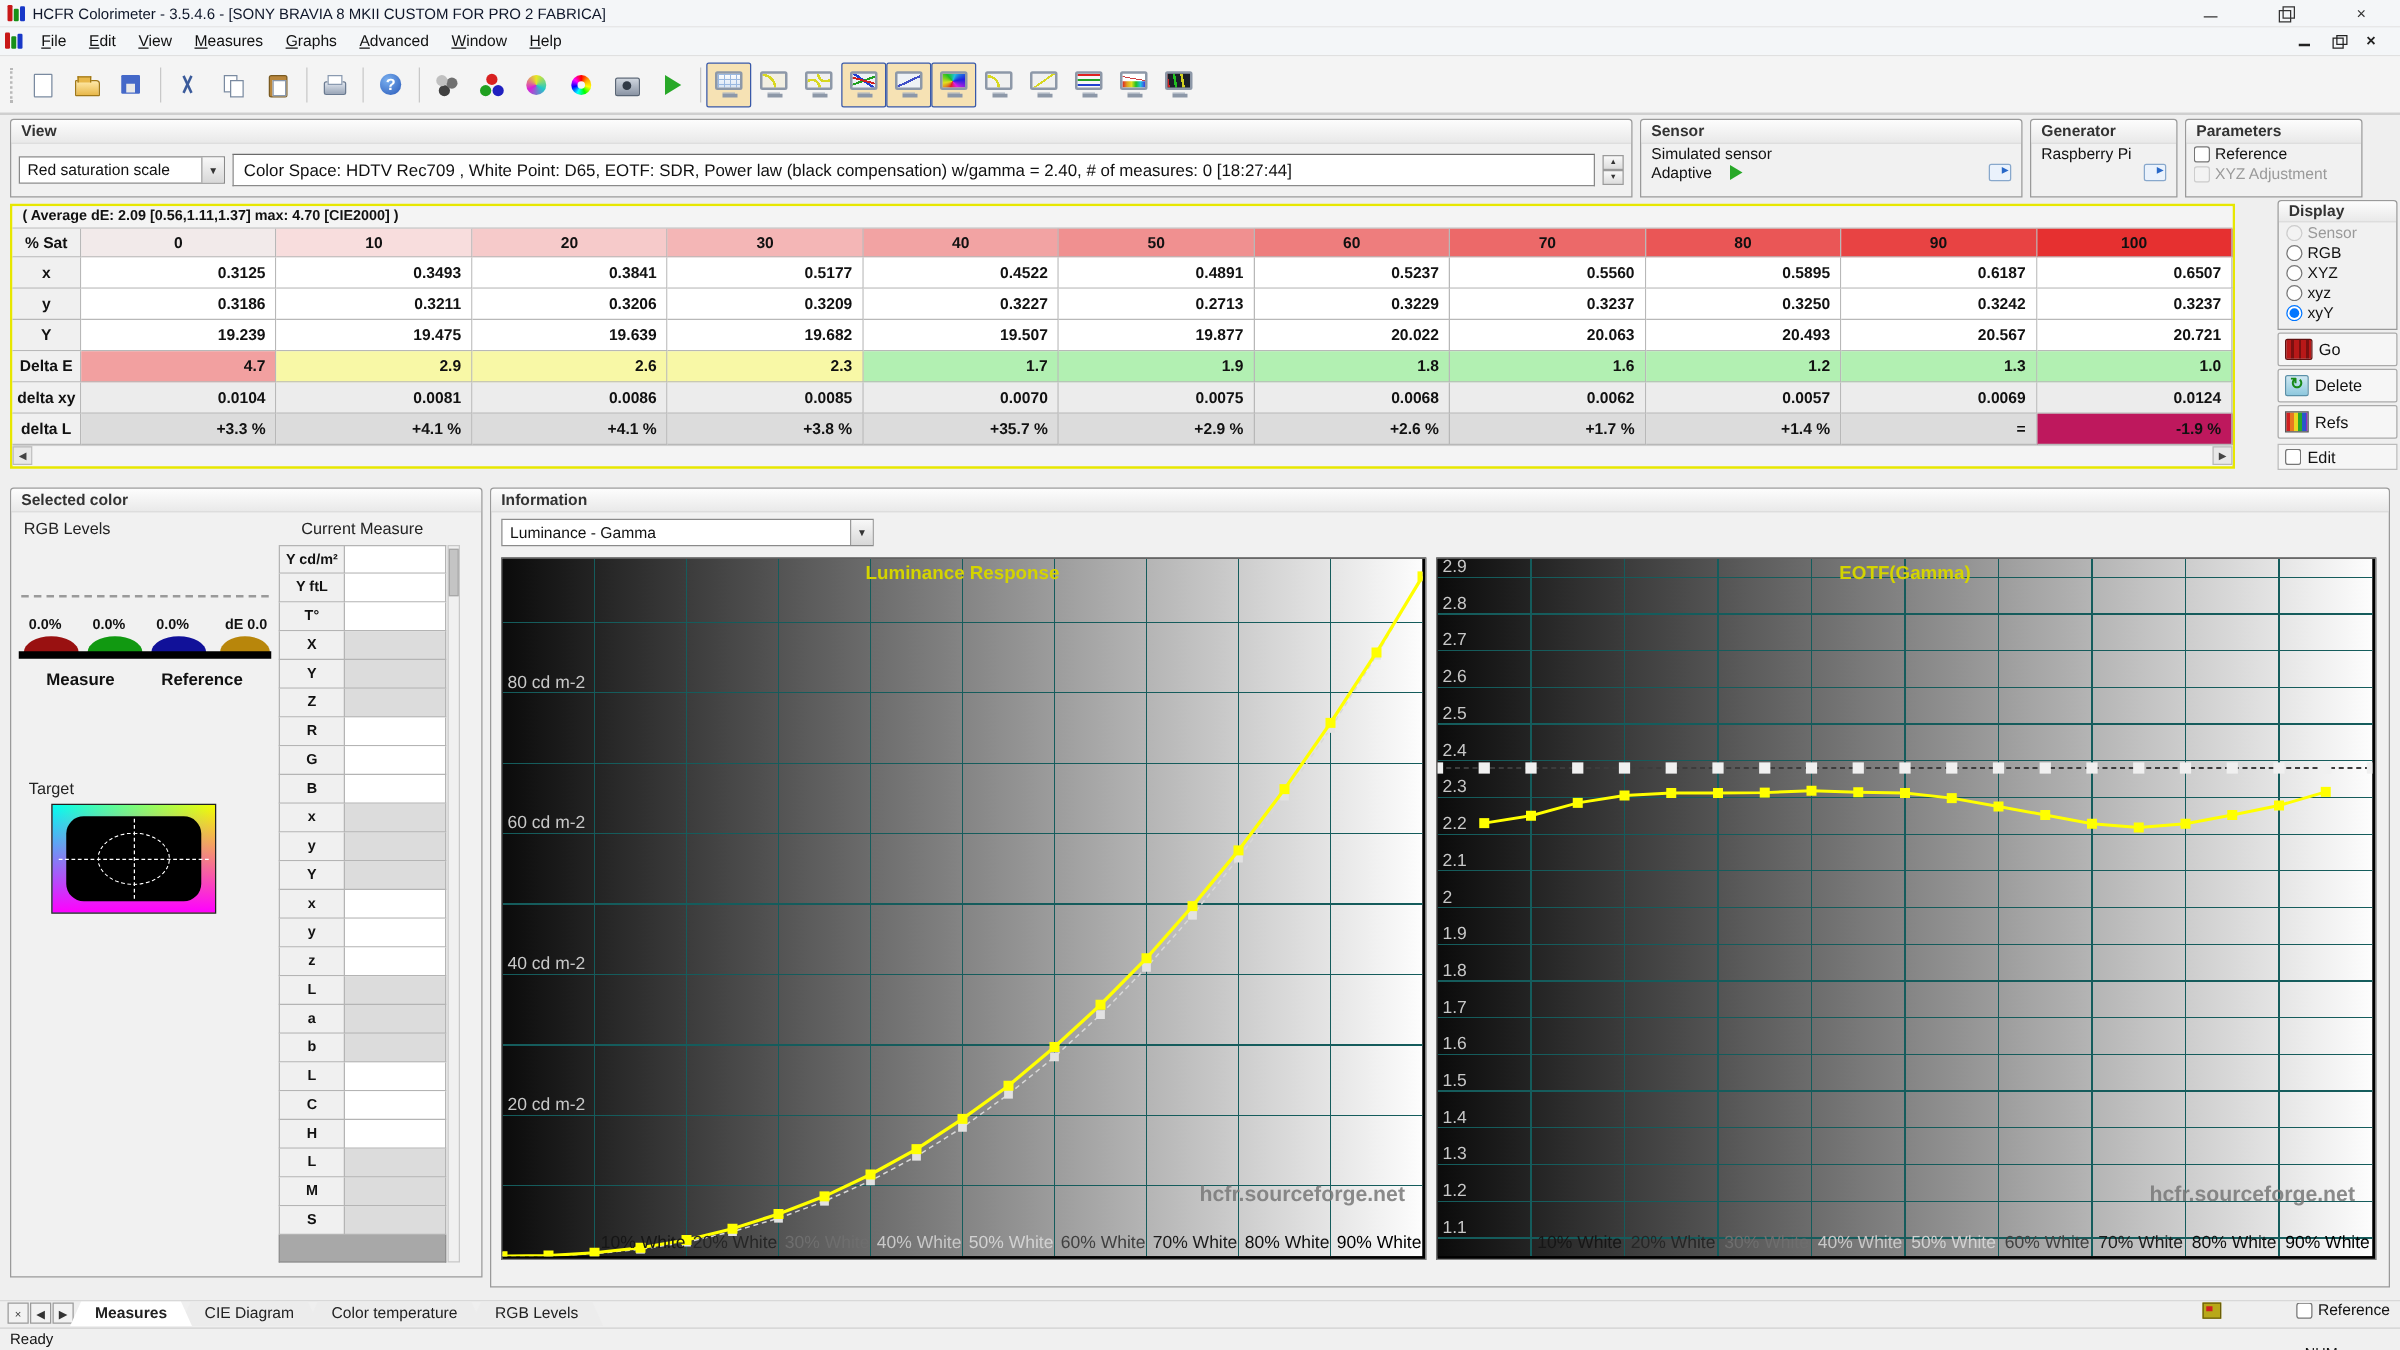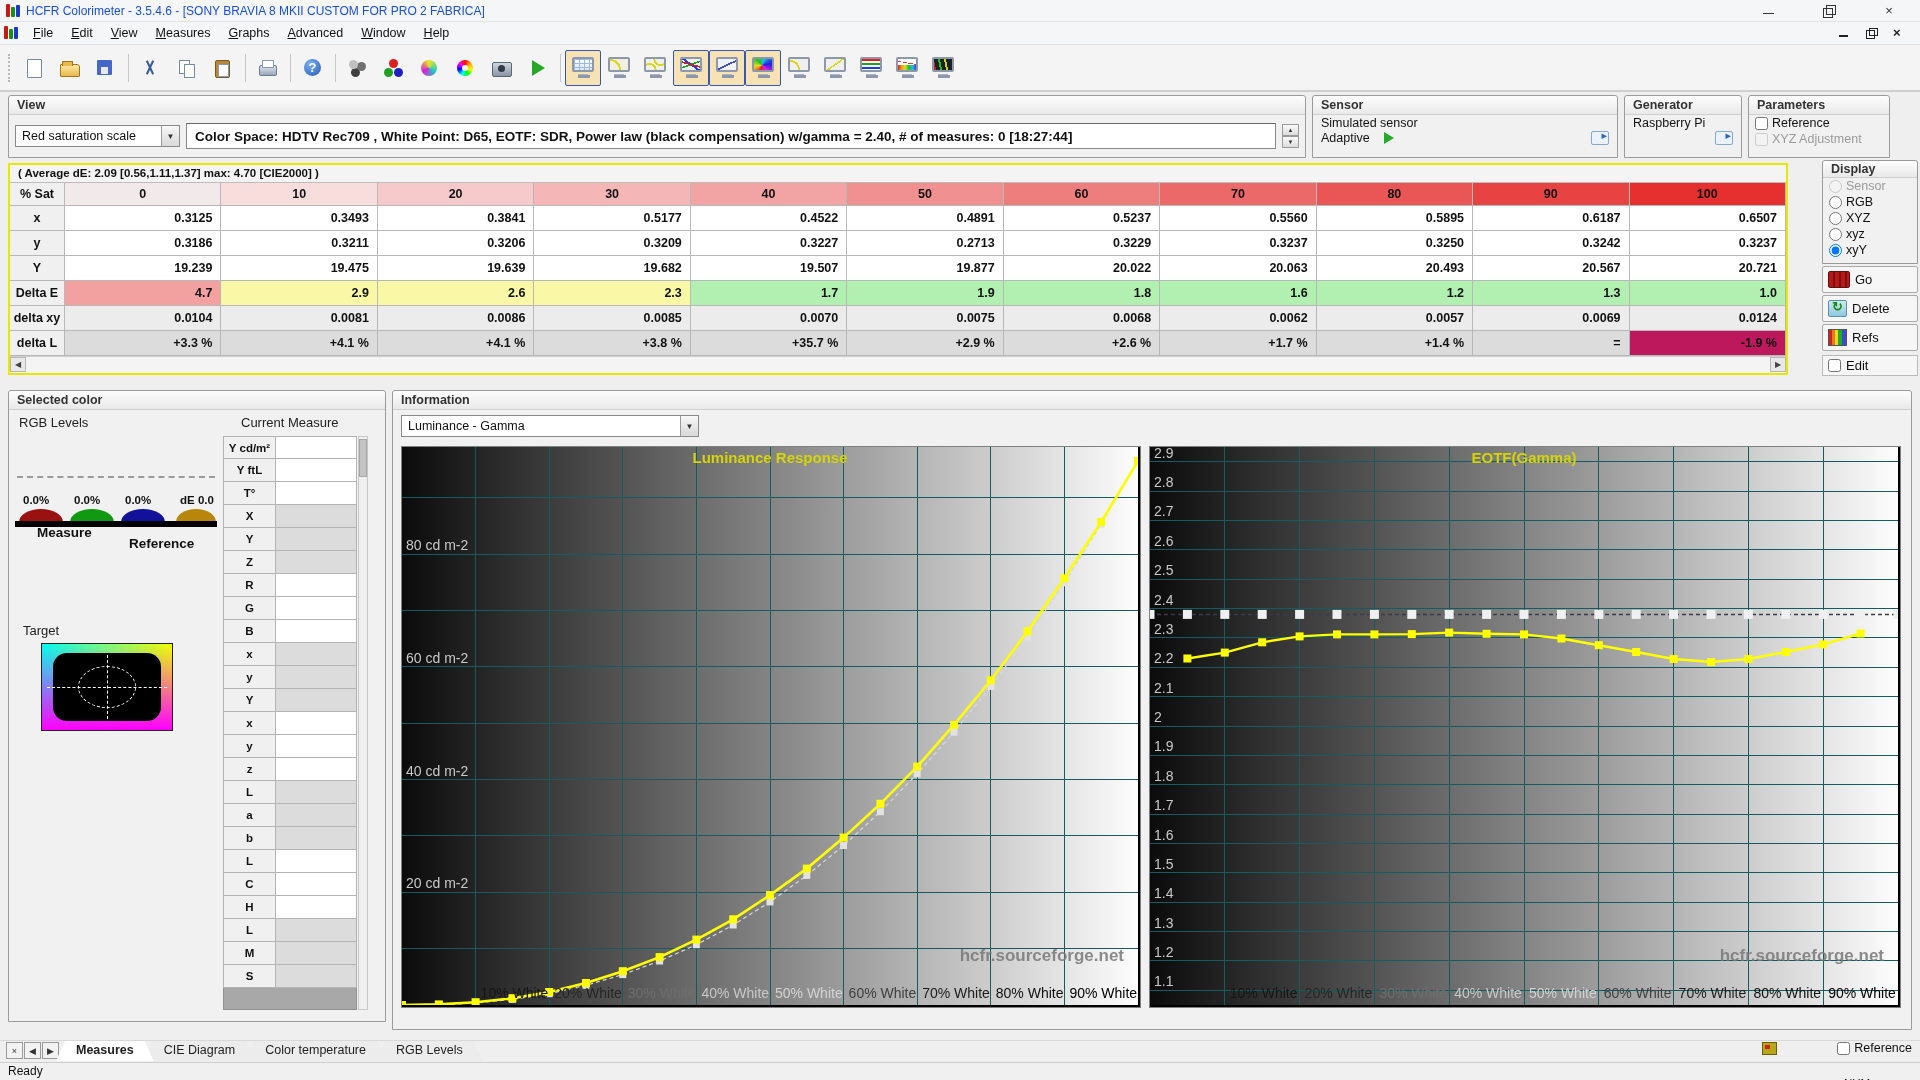--- a/index.html
+++ b/index.html
@@ -4,21 +4,21 @@
 <style>
   *{box-sizing:border-box;margin:0;padding:0;font-family:"Liberation Sans",sans-serif}
   html,body{width:1920px;height:1080px;overflow:hidden;background:#efefef;font-size:12px;color:#111}
   
   .titlebar{position:absolute;left:0;top:0;width:1920px;height:22px;background:#f4f6f8;display:flex;align-items:center;padding:0 6px;border-bottom:1px solid #e2e2e2}
   .app-icon{display:inline-flex;align-items:flex-end;gap:1px;height:13px;margin-right:6px}
   .app-icon i{display:block;width:4px;border-radius:1px}
   .app-icon .b1{height:13px;background:#c81818}
   .app-icon .b2{height:10px;background:#189018}
   .app-icon .b3{height:12px;background:#1838c8}
-  .title-text{font-size:12px;color:#1d4ed8}
+  .title-text{font-size:12px;color:#0f172a}
   .win-btns{margin-left:auto;display:flex;align-items:center;gap:46px;padding-right:18px}
   .wb{width:14px;height:12px;position:relative;cursor:pointer}
   .wb-min::before{content:"";position:absolute;left:1px;top:8px;width:11px;height:1px;background:#333}
   .wb-restore::before{content:"";position:absolute;left:1px;top:3px;width:8px;height:8px;border:1px solid #333;background:#f4f6f8}
   .wb-restore::after{content:"";position:absolute;left:4px;top:0;width:8px;height:8px;border:1px solid #333}
   .wb-close{font-size:13px;line-height:12px;color:#333;text-align:center}
   .menubar{position:absolute;left:0;top:22px;width:1920px;height:23px;background:#f4f6f8;display:flex;align-items:center;padding:0 4px;border-bottom:1px solid #e0e0e0}
   .menu-item{padding:3px 9px;font-size:12.5px;cursor:default}
   .menu-item::first-letter{text-decoration:underline}
   .mdi-btns{margin-left:auto;display:flex;align-items:center;gap:16px;padding-right:12px}
@@ -287,21 +287,21 @@
     </span>
   </div>
 
 <div class="panel" style="left:8px;top:95px;width:1298px;height:63px">
   <div class="caption">View</div>
   <div style="display:flex;align-items:center;gap:6px;padding:8px 6px">
     <span class="combo" style="width:165px">
       <span class="cval">Red saturation scale</span>
       <span class="dd-btn">▼</span>
     </span>
-    <span class="sunken" style="flex:1;height:26px;display:flex;align-items:center;padding:0 8px;font-weight:bold;font-size:13.5px;white-space:nowrap;overflow:hidden">Color Space: HDTV Rec709 , White Point: D65, EOTF:  SDR, Power law (black compensation) w/gamma = 2.40, # of measures: 0 [18:27:44]</span>
+    <span class="sunken" style="flex:1;height:26px;display:flex;align-items:center;padding:0 8px;font-weight:normal;font-size:13.5px;white-space:nowrap;overflow:hidden">Color Space: HDTV Rec709 , White Point: D65, EOTF:  SDR, Power law (black compensation) w/gamma = 2.40, # of measures: 0 [18:27:44]</span>
     <span class="spin">
       <span>▲</span>
       <span>▼</span>
     </span>
   </div>
 </div>
 
 <div class="panel" style="left:1312px;top:95px;width:306px;height:63px">
   <div class="caption">Sensor</div>
   <div style="padding:1px 8px;font-size:12.5px">Simulated sensor</div>
@@ -480,21 +480,21 @@
       <span class="mound-label" style="left:14px;top:103px">0.0%</span>
      <span class="mound" style="left:10px;top:118px;width:44px;background:#991111"></span>
       <span class="mound-label" style="left:65px;top:103px">0.0%</span>
      <span class="mound" style="left:61px;top:118px;width:44px;background:#119911"></span>
       <span class="mound-label" style="left:116px;top:103px">0.0%</span>
      <span class="mound" style="left:112px;top:118px;width:44px;background:#111199"></span>
       <span class="mound-label" style="left:171px;top:103px">dE 0.0</span>
      <span class="mound" style="left:167px;top:118px;width:40px;background:#b8860b"></span>
     </div>
   <div class="base-bar" style="left:6px;top:130px;width:202px"></div>
-  <span class="mr-label" style="left:28px;top:134px">Measure</span>
+  <span class="mr-label" style="left:28px;top:145px">Measure</span>
   <span class="mr-label" style="left:120px;top:145px">Reference</span>
   <span class="sub-label" style="left:14px;top:232px">Target</span>
   <div class="target-patch" style="left:32px;top:252px">
     <div class="target-inner">
       <div class="t-cross-v"></div>
         <div class="t-cross-h"></div>
         <div class="t-ellipse"></div>
     </div>
   </div>
   <div class="cm-table" id="cm-table">

